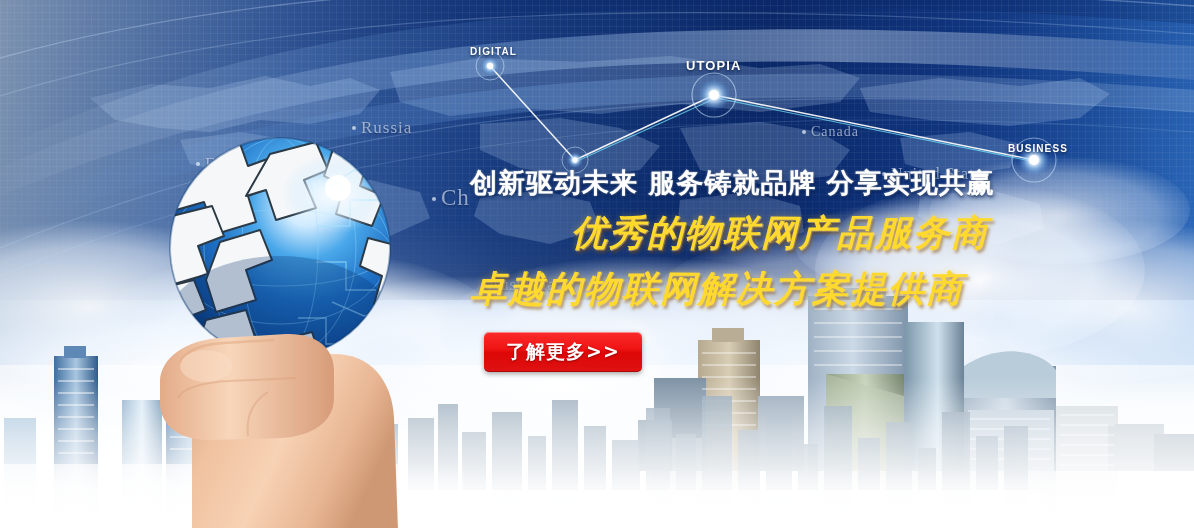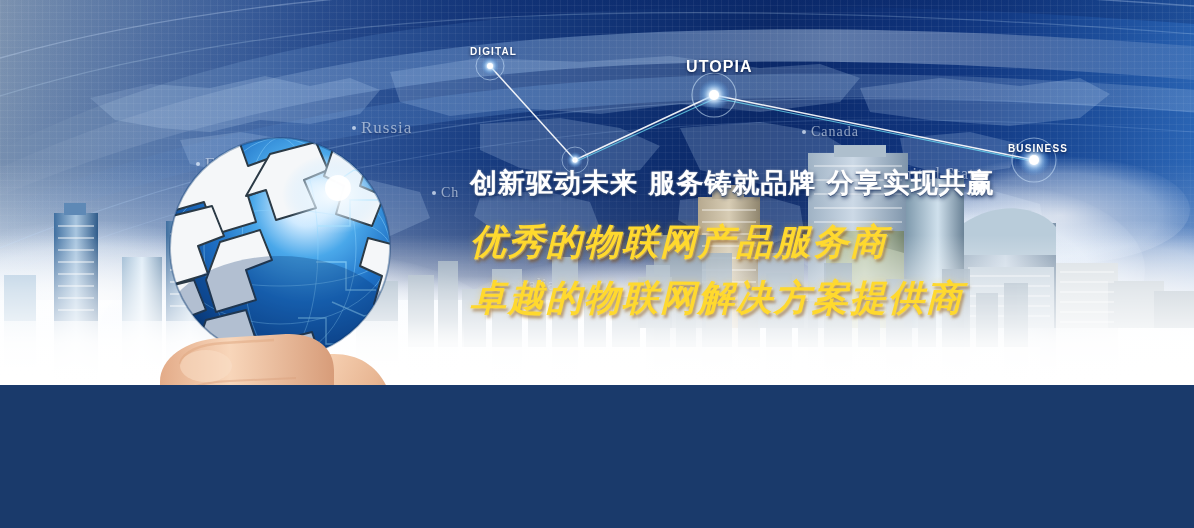--- a/index.html
+++ b/index.html
@@ -2,21 +2,21 @@
 <html><head>
 <meta charset="utf-8">
 <title>Banner</title>
 <style>
   * { margin:0; padding:0; box-sizing:border-box; }
   html,body { background:#1a3a6b; }
   body { font-family:"Liberation Sans", sans-serif; }
 
   .banner {
     position:relative;
-    width:1194px; height:385px;
+    width:1194px; height:528px;
     overflow:hidden;
     background:#2a5fa8;
   }
 
   
   .sky-base {
     position:absolute; inset:0;
     background:
       linear-gradient(180deg,
         rgba(255,255,255,0.00) 0%,
@@ -129,21 +129,21 @@
     font-style:italic;
     color:#ffd92e;
     letter-spacing:2px;
     white-space:nowrap;
     line-height:1.0;
     text-shadow:
       2px 3px 3px rgba(120,60,0,.45),
       1px 1px 0 rgba(255,245,180,.5),
       0 0 6px rgba(255,200,40,.35);
   }
-  .sub-1 { margin-top:22px; }
+  .sub-1 { margin-top:13px;text-align:center; }
   .sub-2 { margin-top:20px; }
 
   .cta {
     display:inline-block;
     margin-top:26px;
     margin-left:14px;
     padding:10px 22px 11px;
     border-radius:5px;
     border:none;
     cursor:pointer;
@@ -283,26 +283,26 @@
     </g>
 
     <g>
       <circle cx="1034" cy="160" r="22" fill="none" stroke="#d6ecff" stroke-opacity="0.5" stroke-width="1.2"></circle>
       <circle cx="1034" cy="160" r="16" fill="url(#nodeGlow)"></circle>
       <circle cx="1034" cy="160" r="5" fill="#ffffff"></circle>
     </g>
   </svg>
 
   <div class="node-label" style="left:470px; top:46px;">DIGITAL</div>
-  <div class="node-label" style="left:686px; top:58px; font-size:16px;">UTOPIA</div>
+  <div class="node-label" style="left:686px; top:58px; font-size:13px;">UTOPIA</div>
   <div class="node-label" style="left:1008px; top:131px;margin-top:12px;">BUSINESS</div>
 
   <div class="geo" style="left:352px; top:118px; font-size:17px;"><span class="dot"></span><span>Russia</span></div>
   <div class="geo" style="left:196px; top:154px; font-size:17px;"><span class="dot"></span><span>Eu</span></div>
-  <div class="geo" style="left:432px; top:185px; font-size:14px;"><span class="dot"></span><span>Ch</span></div>
+  <div class="geo" style="left:432px; top:185px; font-size:23px;"><span class="dot"></span><span>Ch</span></div>
   <div class="geo" style="left:802px; top:124px; font-size:14px;"><span class="dot"></span><span>Canada</span></div>
   <div class="geo" style="left:882px; top:165px; font-size:16px;"><span class="dot"></span><span>United  States</span></div>
   <div class="geo" style="left:488px; top:276px; font-size:16px; color:rgba(210,226,246,0.45);"><span>Australia</span></div>
 
   <svg class="city city-right" viewBox="0 0 560 250" preserveAspectRatio="none">
     <defs>
       <linearGradient id="bldA" x1="0" y1="0" x2="1" y2="0">
         <stop offset="0%" stop-color="#9fb2c4"></stop>
           <stop offset="45%" stop-color="#ccd9e6"></stop>
           <stop offset="100%" stop-color="#7e94aa"></stop>
@@ -577,15 +577,16 @@
       <path d="M58,268 C62,258 84,252 110,251 L176,248" stroke="#d9a07c" stroke-width="2" fill="none" opacity="0.45"></path>
       <path d="M128,306 C126,288 132,272 148,262" stroke="#d49a76" stroke-width="2" fill="none" opacity="0.4"></path>
       <ellipse cx="86" cy="236" rx="26" ry="16" fill="#fadfc7" opacity="0.55"></ellipse>
     </g>
   </svg>
 
   <div class="copy">
     <div class="headline">创新驱动未来  服务铸就品牌  分享实现共赢</div>
     <div class="sub sub-1">优秀的物联网产品服务商</div>
     <div class="sub sub-2">卓越的物联网解决方案提供商</div>
+    <button class="cta">了解更多&gt;&gt;</button>
   </div>
 
 </div>
 
 </body></html>

